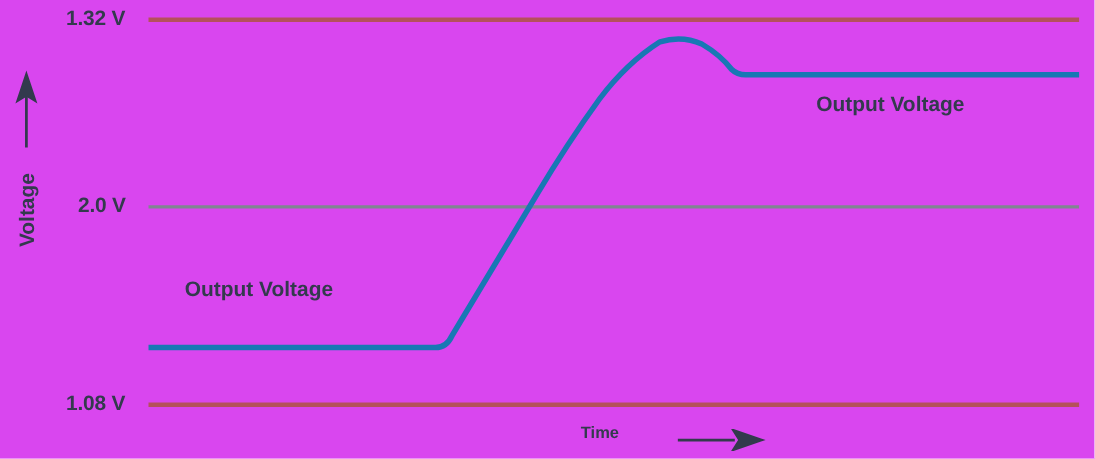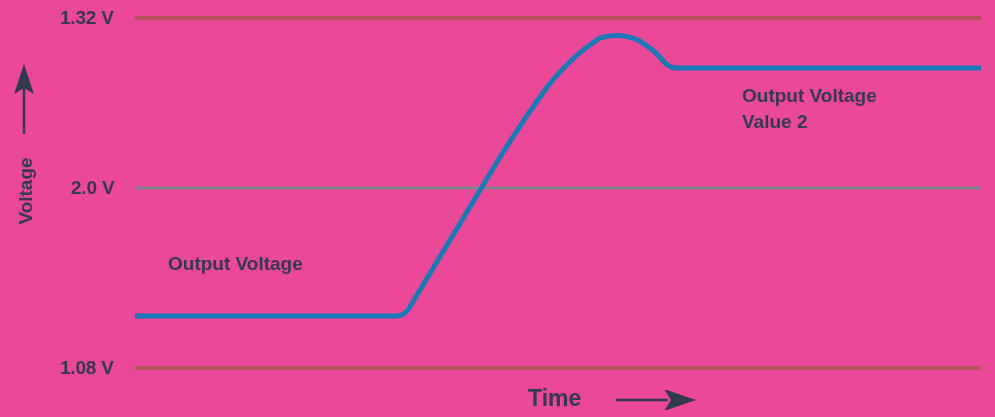--- a/index.html
+++ b/index.html
@@ -58,21 +58,21 @@
     left: 520px;
     top: 382px;
     width: 180px;
     height: 35px;
   }
   #time-axis-label {
     position: absolute;
     left: 8px;
     top: 3px;
     font-weight: bold;
-    font-size: 23px;
+    font-size: 15px;
     color: #333a4d;
     white-space: nowrap;
     text-align: center;
   }
   #time-arrow-svg {
     position: absolute;
     left: 96px;
     top: 8px;
   }
 
@@ -90,21 +90,21 @@
     color: #333a4d;
     text-align: left;
     white-space: nowrap;
   }
   #annotation-value1 { left: 168px; top: 251px; width: 190px; }
   #annotation-value2 { left: 742px; top: 83px;  width: 200px; }
 </style>
 </head>
 <body>
 
-<div id="stage" style="background: #ec4899;">
+<div id="stage" style="background: #d946ef;">
 
   <div class="axis-tick-label" id="label-132">1.32 V</div>
 
   <div class="axis-tick-label" id="label-12">2.0 V</div>
 
   <div class="axis-tick-label" id="label-108">1.08 V</div>
 
   <svg class="plot-svg" id="plot-area" width="995" height="417">
 
     <line id="line-upper-limit" x1="135" y1="18" x2="981" y2="18" stroke="#b5505c" stroke-width="4" stroke-linecap="butt"></line>
@@ -124,21 +124,20 @@
              Q 670,68 678,68
              L 981,68" fill="none" stroke="#1878b4" stroke-width="5" stroke-linecap="butt" stroke-linejoin="round"></path>
   </svg>
 
   <div class="series-annotation" id="annotation-value1">
     <div>Output Voltage</div>
   </div>
 
   <div class="series-annotation" id="annotation-value2">
     <div>Output Voltage</div>
-    <div>Value 2</div>
   </div>
 
   <div id="voltage-axis-group">
     <svg id="voltage-arrow-svg" width="44" height="75">
       <line x1="20" y1="72" x2="20" y2="24" stroke="#333a4d" stroke-width="2.5"></line>
       <polygon points="20,2 30,32 20,26 10,32" fill="#333a4d"></polygon>
     </svg>
     <div id="voltage-axis-label">Voltage</div>
   </div>
 

